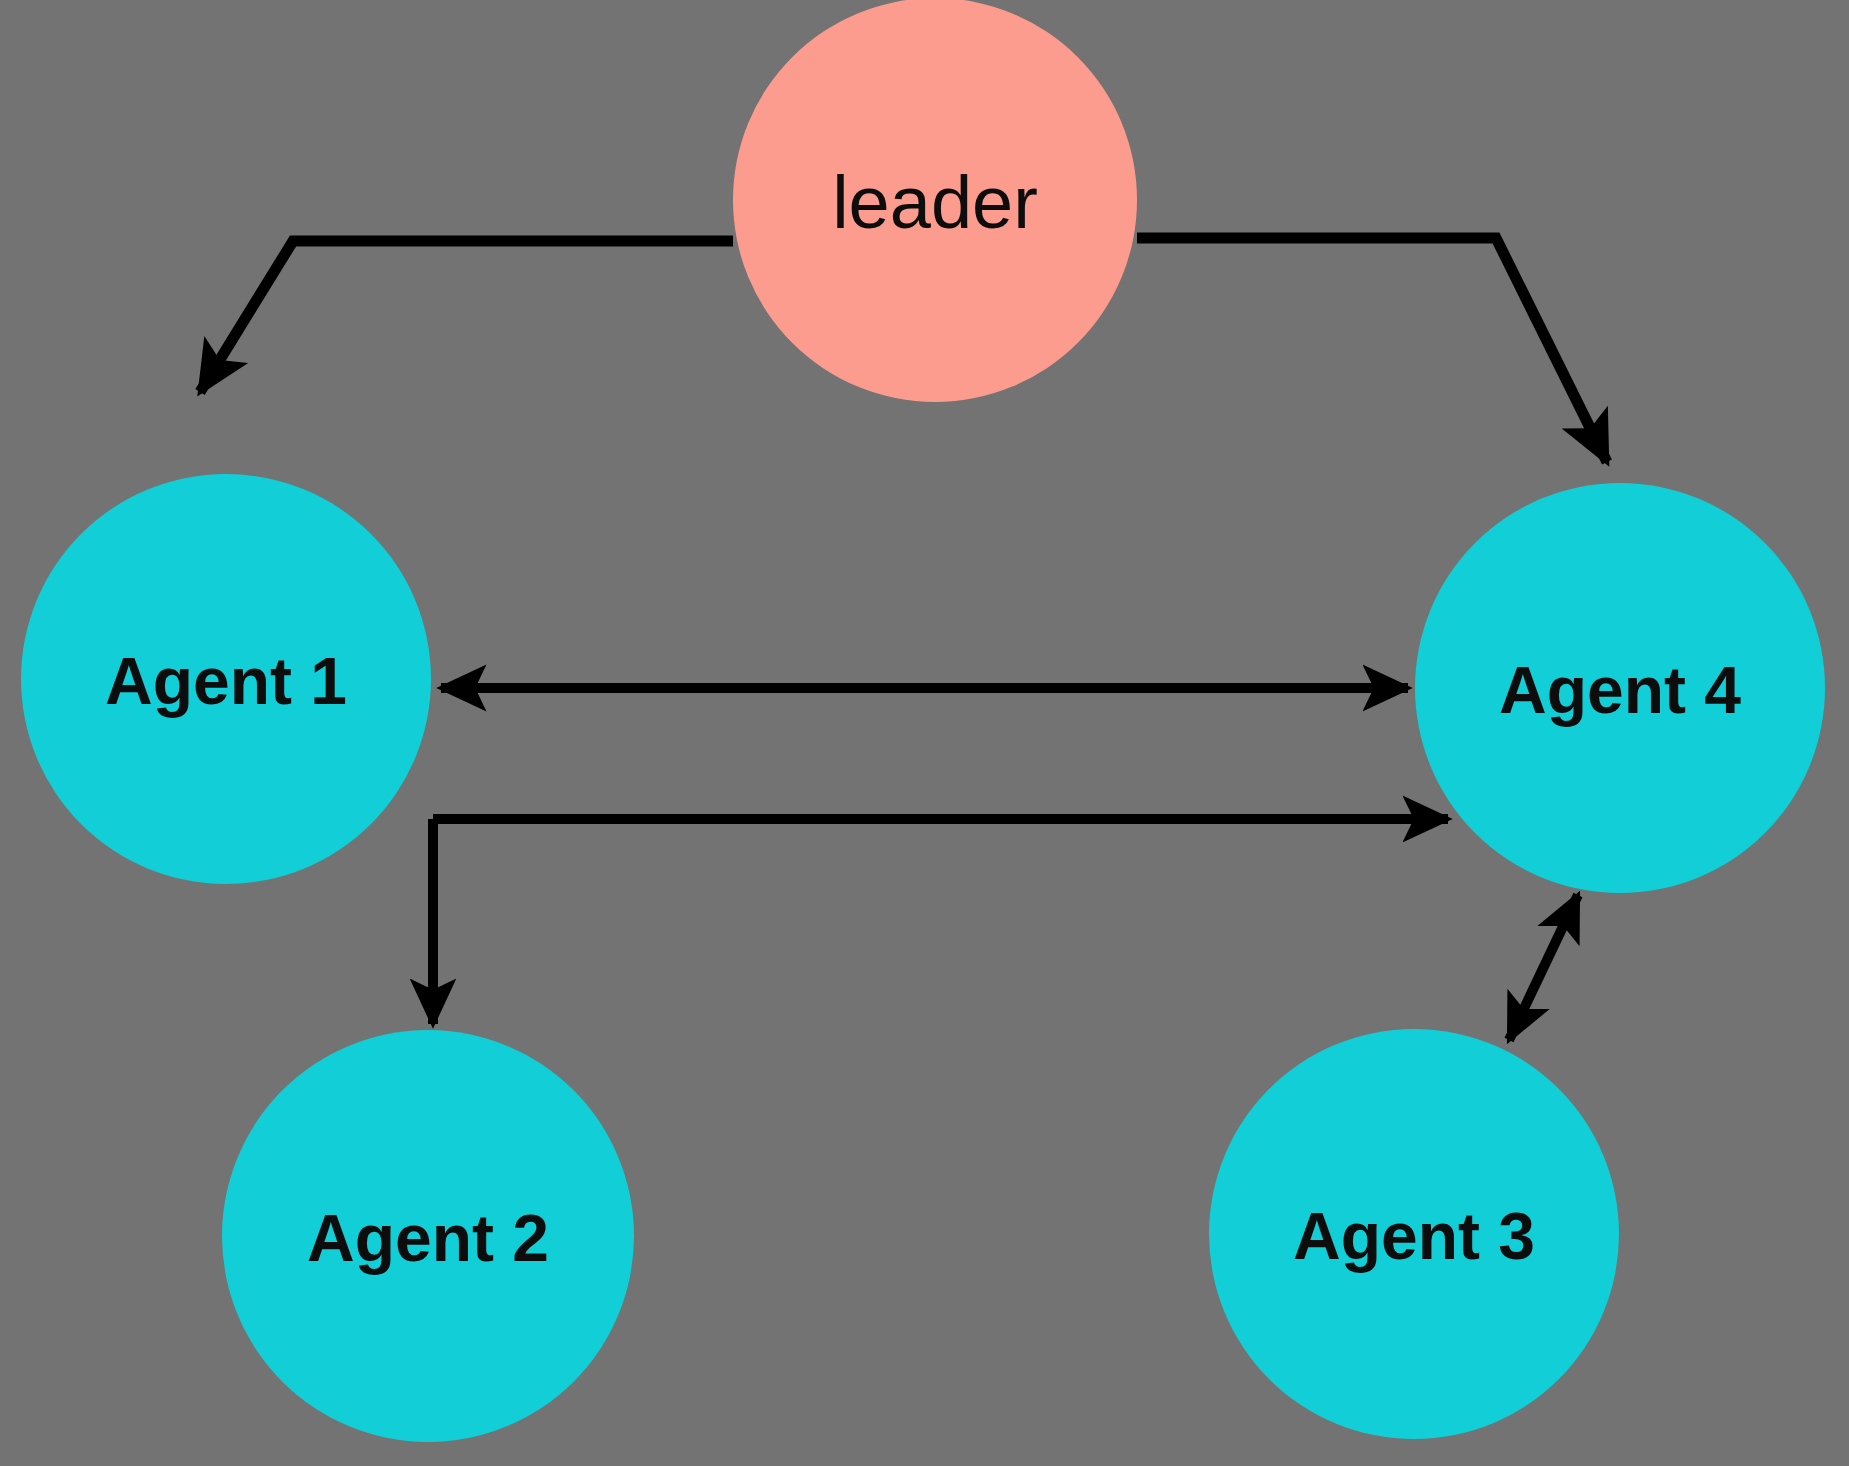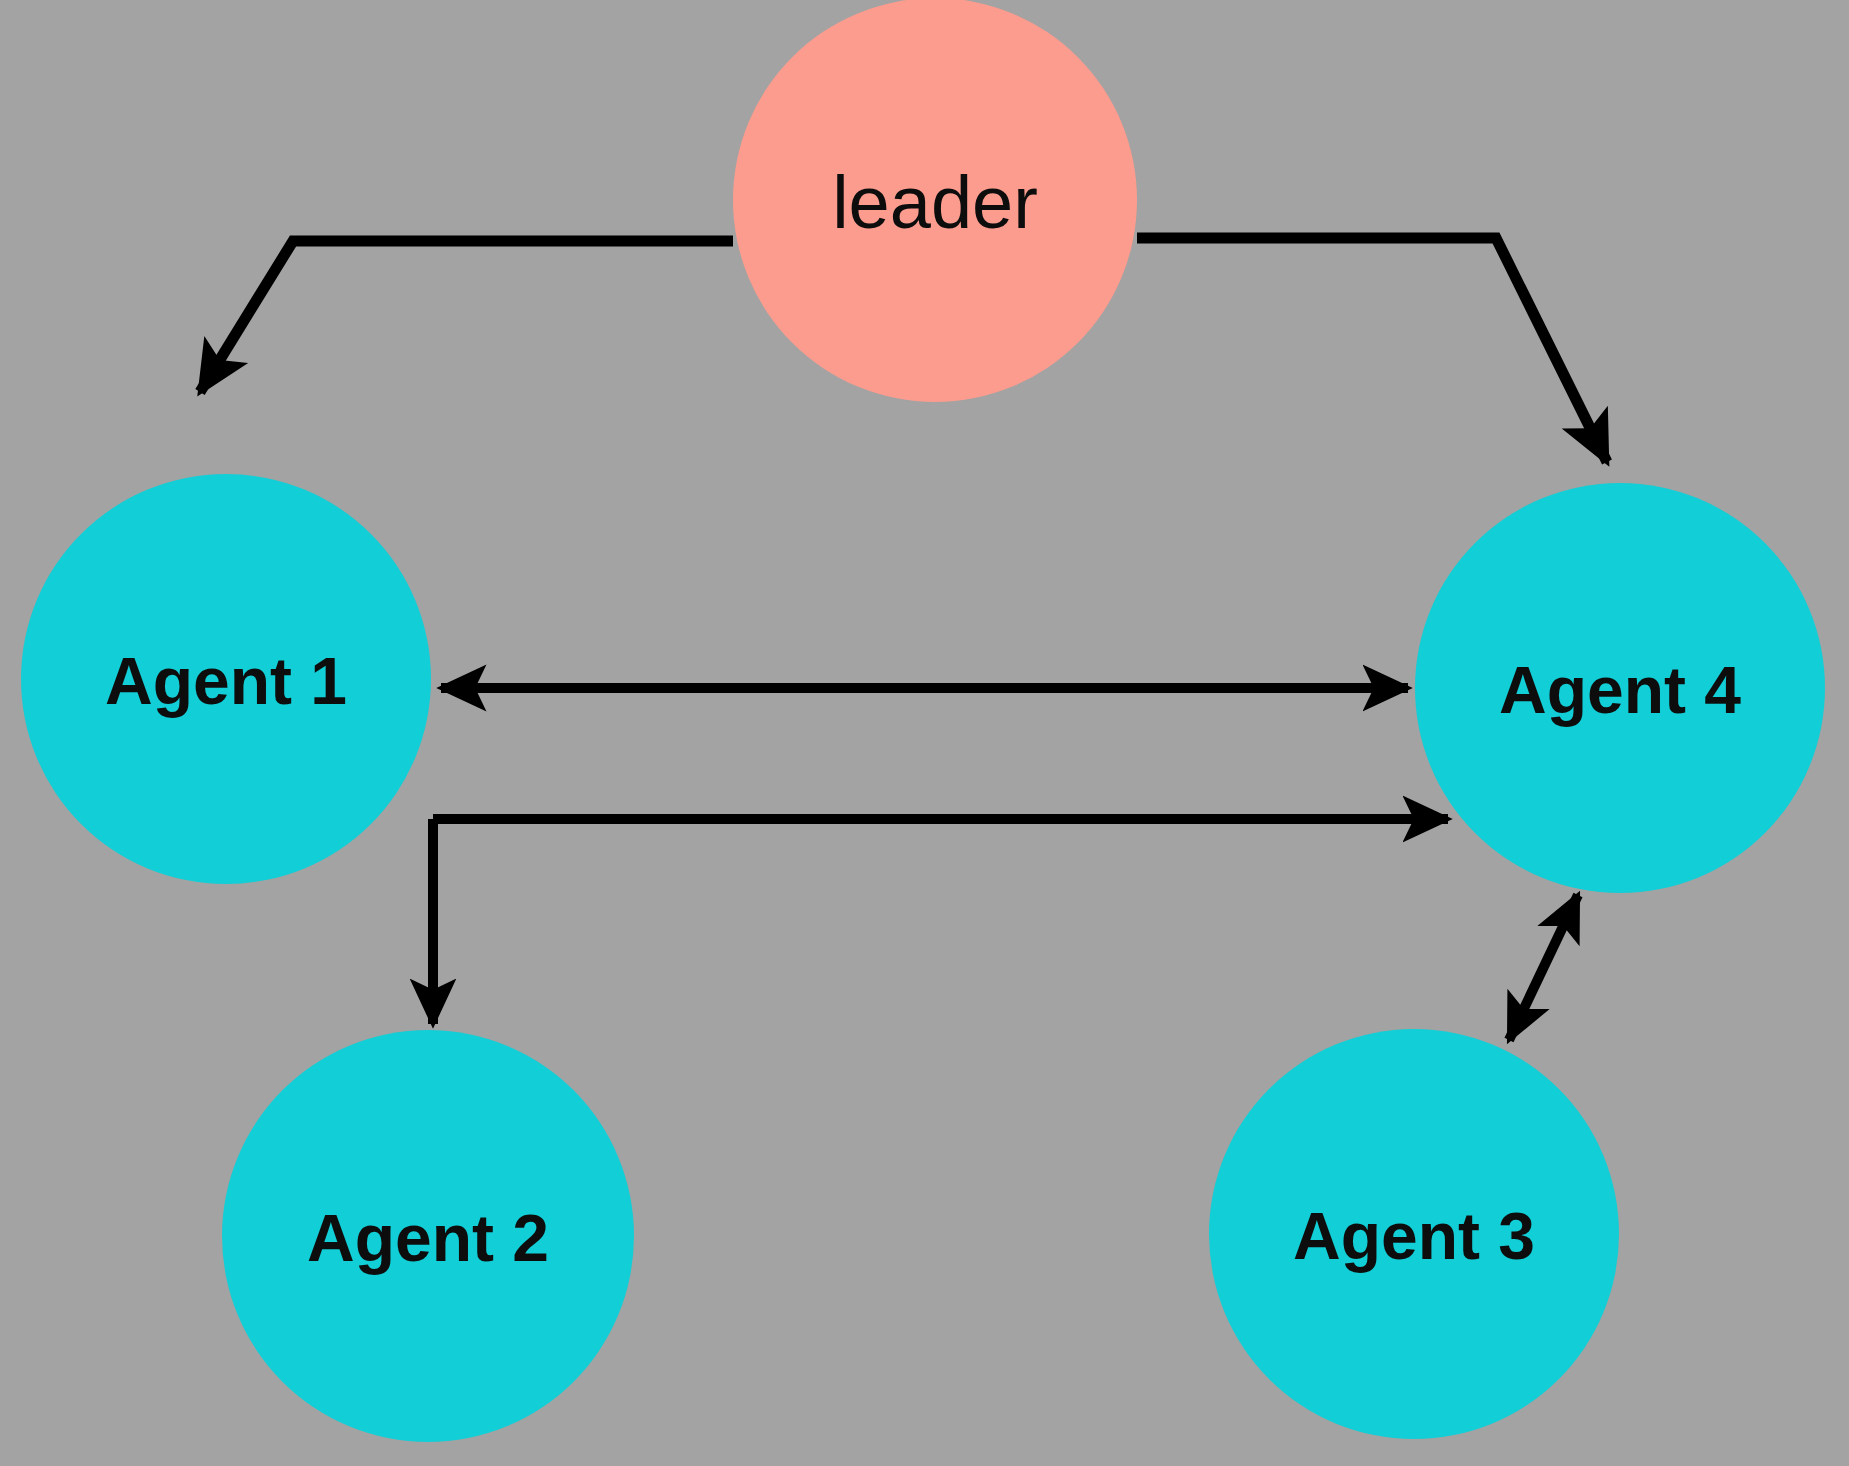--- a/index.html
+++ b/index.html
@@ -45,21 +45,21 @@
   .edge-path {
     fill: none;
     stroke: #000000;
     stroke-linecap: butt;
     stroke-linejoin: miter;
   }
 </style>
 </head>
 <body>
 
-<div id="diagram-root" style="background: #a3a3a3;">
+<div id="diagram-root" style="background: #737373;">
 
   <svg id="diagram-svg" viewBox="0 0 1849 1466">
 
     <defs>
       <marker id="arrow-end" viewBox="0 0 12 12" refX="10.5" refY="6" markerWidth="5.2" markerHeight="5.2" orient="auto-start-reverse" markerUnits="strokeWidth">
         <path d="M 0 0.6 L 11.6 6 L 0 11.4 L 2.6 6 Z" fill="#000000"></path>
       </marker>
       <marker id="arrow-start" viewBox="0 0 12 12" refX="10.5" refY="6" markerWidth="5.2" markerHeight="5.2" orient="auto-start-reverse" markerUnits="strokeWidth">
         <path d="M 0 0.6 L 11.6 6 L 0 11.4 L 2.6 6 Z" fill="#000000"></path>
       </marker>

